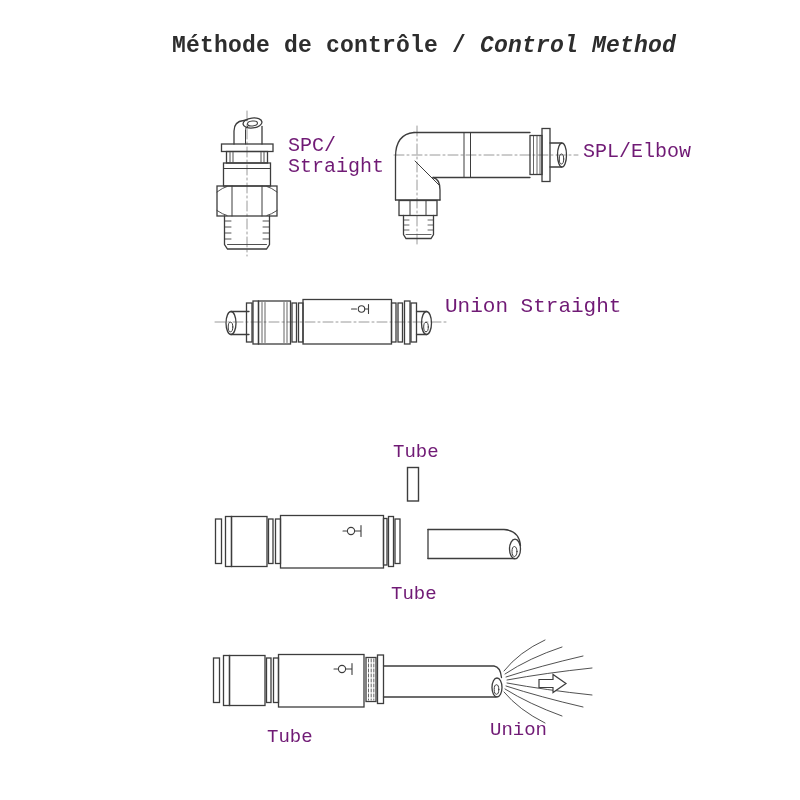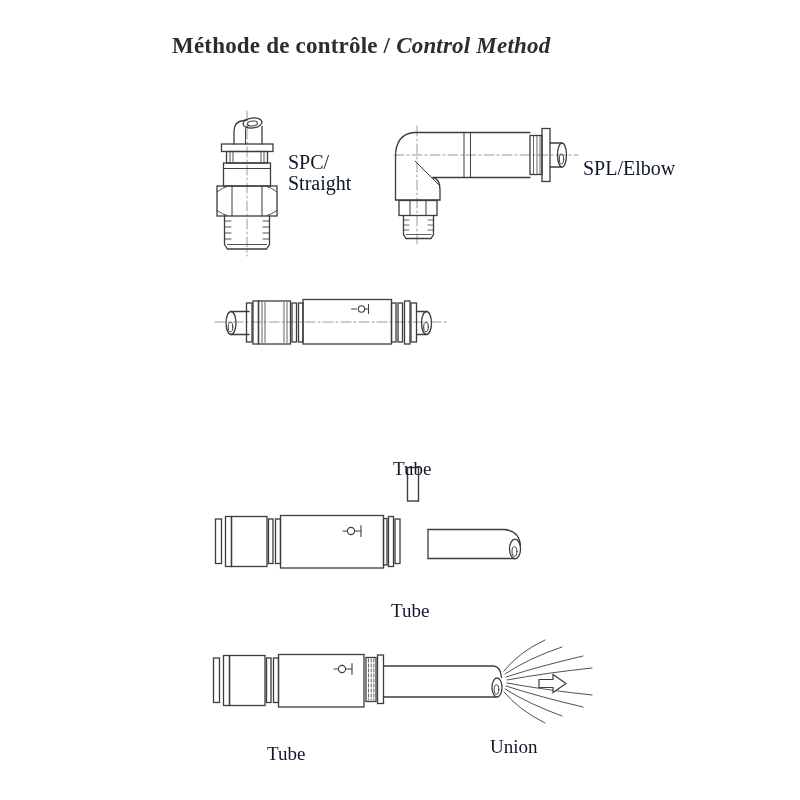--- a/index.html
+++ b/index.html
@@ -1,39 +1,38 @@
 <!DOCTYPE html>
 <html><head>
 <meta charset="utf-8">
 <style>
   html, body { margin: 0; padding: 0; background: #ffffff; }
   .page {
     position: relative;
     width: 800px;
     height: 800px;
     background: #ffffff;
-    font-family: Liberation Serif, serif;
+    font-family: Liberation Mono, monospace;
     overflow: hidden;
   }
   .artwork { position: absolute; left: 0; top: 0; }
   .page-title {
     position: absolute;
     left: 172px; top: 33px;
     font-size: 23px;
     font-weight: bold;
     color: #2d2d2d;
     letter-spacing: 0.2px;
     white-space: nowrap;
   }
   .page-title [data-name="title-english"] { font-style: italic; }
   .lbl {
     position: absolute;
-    color: #0f172a;
+    color: #701a75;
     white-space: nowrap;
-    margin-top: 17px;
   }
   .lbl-spc  { left: 288px; top: 135px; font-size: 20px; line-height: 21px; }
   .lbl-spl  { left: 583px; top: 140px; font-size: 20px; }
   .lbl-spu  { left: 445px; top: 296px; font-size: 21px; line-height: 22px; }
   .lbl-stop { left: 393px; top: 441px; font-size: 19px; }
   .lbl-tube-mid    { left: 391px; top: 583px; font-size: 19px; }
   .lbl-tube-bottom { left: 267px; top: 726px; font-size: 19px; }
   .lbl-flow        { left: 490px; top: 719px; font-size: 19px; }
 </style>
 </head>
@@ -198,20 +197,21 @@
   <div class="lbl lbl-spc" data-name="spc-label">
     <div data-name="spc-label-line1">SPC/</div>
     <div data-name="spc-label-line2">Straight</div>
   </div>
 
   <div class="lbl lbl-spl" data-name="spl-label">
     <div data-name="spl-label-line1">SPL/Elbow</div>
   </div>
 
   <div class="lbl lbl-spu" data-name="spu-label">
+    <div data-name="spu-label-line2">Union Straight</div>
   </div>
 
   <div class="lbl lbl-stop" data-name="stop-label">Tube</div>
 
   <div class="lbl lbl-tube-mid" data-name="tube-insert-label">Tube</div>
 
   <div class="lbl lbl-tube-bottom" data-name="tube-flow-label">Tube</div>
 
   <div class="lbl lbl-flow" data-name="flow-label">Union</div>
 

